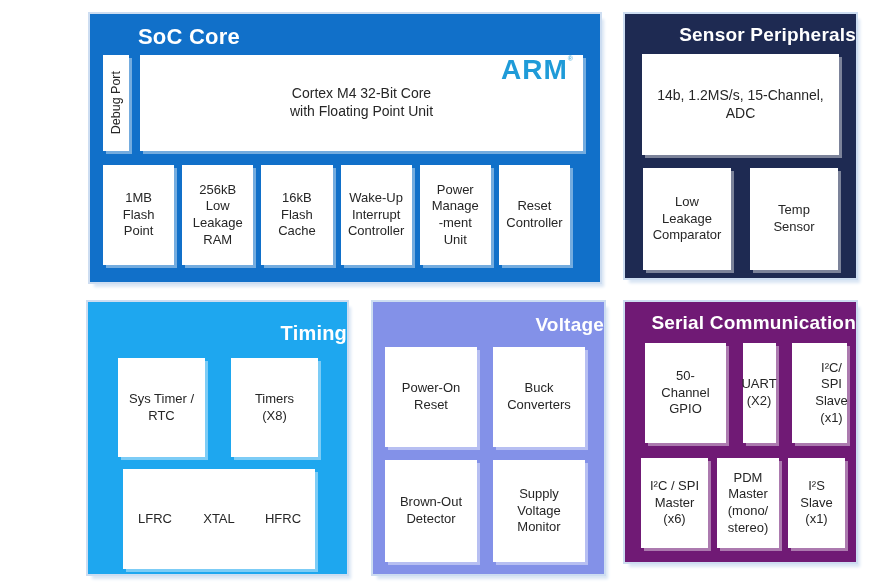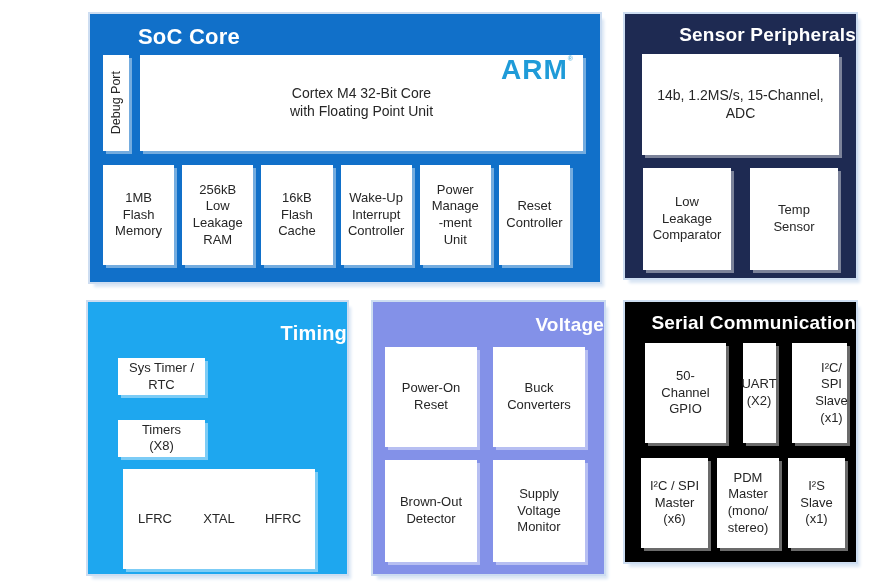--- a/index.html
+++ b/index.html
@@ -39,32 +39,32 @@
   .soc-row2 .wbox{flex:1;}
   
   .sensor{left:625px;top:14px;width:231px;height:264px;background:#1e2a52;}
   .sensor .panel-title{font-size:19px;padding-top:8px;line-height:26px;}
   .adc-box{margin:6px 17px 0 17px;height:101px;font-size:14px;}
   .sensor-row{display:flex;justify-content:space-between;margin:13px 18px 0 18px;height:102px;}
   .sensor-row .wbox{width:88px;}
   
   .timing{left:88px;top:302px;width:259px;height:272px;background:#1ea7ef;}
   .timing .panel-title{font-size:20px;padding-top:17px;line-height:28px;}
-  .timing-row1{display:flex;justify-content:space-between;margin:11px 29px 0 30px;height:99px;flex-direction:column;}
+  .timing-row1{display:flex;justify-content:space-between;margin:11px 29px 0 30px;height:99px;}
   .timing-row1 .wbox{width:87px;}
   .timing-row2{display:flex;justify-content:space-between;margin:12px 32px 0 35px;height:100px;}
   .timing-row2 .wbox{width:68px;}
   
   .voltage{left:373px;top:302px;width:231px;height:272px;background:#8391e8;}
   .voltage .panel-title{font-size:19px;padding-top:10px;line-height:26px;}
   .v-row1{display:flex;justify-content:space-between;margin:9px 19px 0 12px;height:100px;}
   .v-row2{display:flex;justify-content:space-between;margin:13px 19px 0 12px;height:102px;}
   .voltage .wbox{width:92px;}
   
-  .serial{left:625px;top:302px;width:231px;height:260px;background:#000000;}
+  .serial{left:625px;top:302px;width:231px;height:260px;background:#701a75;}
   .serial .panel-title{font-size:19px;padding-top:8px;line-height:26px;}
   .serial-row1{display:flex;justify-content:space-between;margin:7px 9px 0 20px;height:100px;}
   .serial-row2{display:flex;justify-content:space-between;margin:15px 11px 0 16px;height:90px;}
   .w81{width:81px;} .w54{width:33px;} .w55{width:55px;padding-left:26px;}
   .w67{width:67px;} .w62{width:62px;} .w57{width:57px;}
 </style>
 </head>
 <body>
 
 <div class="canvas">
@@ -77,21 +77,21 @@
       </div>
       <div class="wbox cortex">
         <span class="arm-logo"><span>ARM</span><span class="arm-mark">®</span></span>
         <span>Cortex M4 32-Bit Core
 with Floating Point Unit</span>
       </div>
     </div>
     <div class="soc-row2">
       <div class="wbox">1MB
 Flash
-Memory</div>
+Point</div>
       <div class="wbox">256kB
 Low
 Leakage
 RAM</div>
       <div class="wbox">16kB
 Flash
 Cache</div>
       <div class="wbox">Wake-Up
 Interrupt
 Controller</div>

